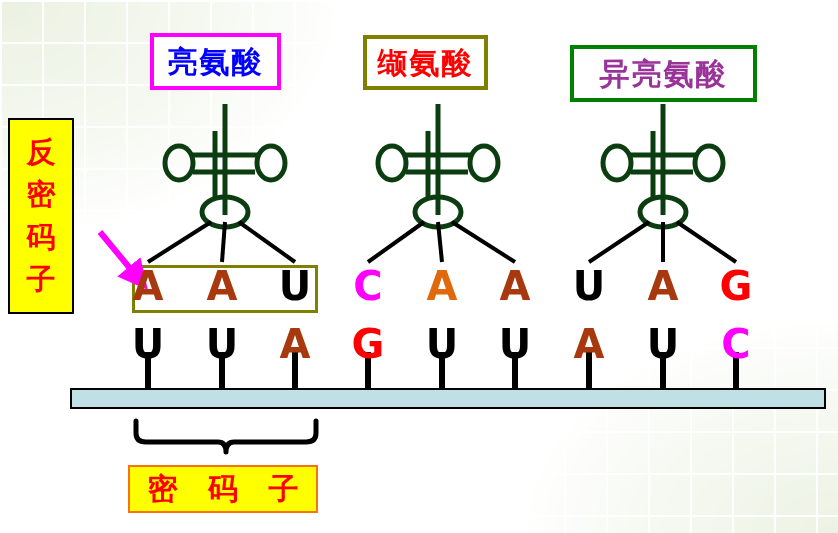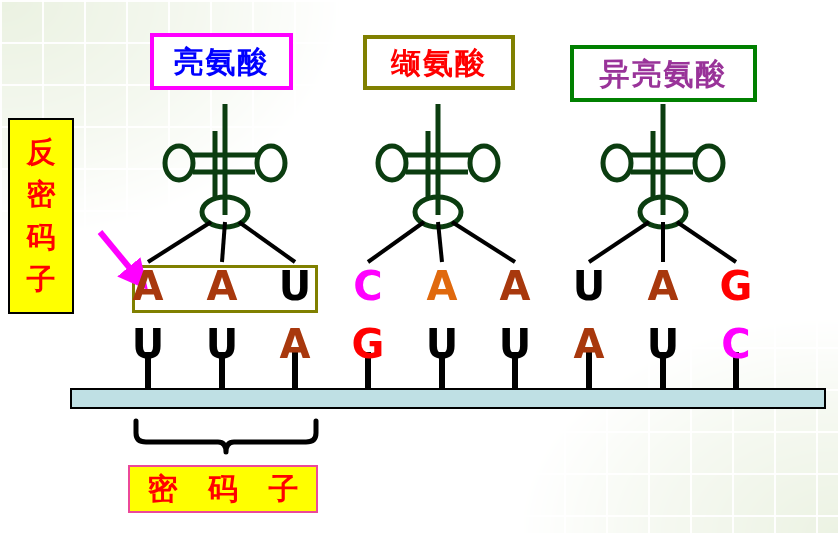--- a/index.html
+++ b/index.html
@@ -78,21 +78,21 @@
     font-weight: bold;
     line-height: 1;
   }
 
   
   #codon-box {
     position: absolute;
     left: 128px; top: 465px;
     width: 190px; height: 48px;
     background: #ffff00;
-    border: 2px solid #ec4899;
+    border: 2px solid #f97316;
     box-sizing: border-box;
     display: flex;
     align-items: center;
     justify-content: center;
     color: #ff0000;
     font-size: 30px;
     font-weight: bold;
     letter-spacing: 10px;
     text-indent: 10px;
   }
@@ -137,24 +137,24 @@
   }
 </style>
 </head>
 <body>
 
 <div id="stage">
 
   <div class="grid-corner" id="grid-tl"></div>
   <div class="grid-corner" id="grid-br"></div>
 
-  <div class="aa-box" id="aa-box-0" style="left: 150px; top: 33px; width: 143px; height: 57px; border-color: rgb(255, 0, 255); color: rgb(0, 0, 255);">
+  <div class="aa-box" id="aa-box-0" style="left: 150px; top: 33px; width: 131px; height: 57px; border-color: rgb(255, 0, 255); color: rgb(0, 0, 255);">
     <span>亮氨酸</span>
   </div>
-  <div class="aa-box" id="aa-box-1" style="left: 363px; top: 35px; width: 152px; height: 55px; border-color: rgb(128, 128, 0); color: rgb(255, 0, 0);">
+  <div class="aa-box" id="aa-box-1" style="left: 363px; top: 35px; width: 125px; height: 55px; border-color: rgb(128, 128, 0); color: rgb(255, 0, 0);">
     <span>缬氨酸</span>
   </div>
   <div class="aa-box" id="aa-box-2" style="left: 570px; top: 33px; width: 187px; height: 57px; border-color: rgb(0, 128, 0); color: rgb(153, 51, 153); margin-top: 12px;">
     <span>异亮氨酸</span>
   </div>
 
   <div id="anticodon-callout">
     <span>反</span>
     <span>密</span>
     <span>码</span>

